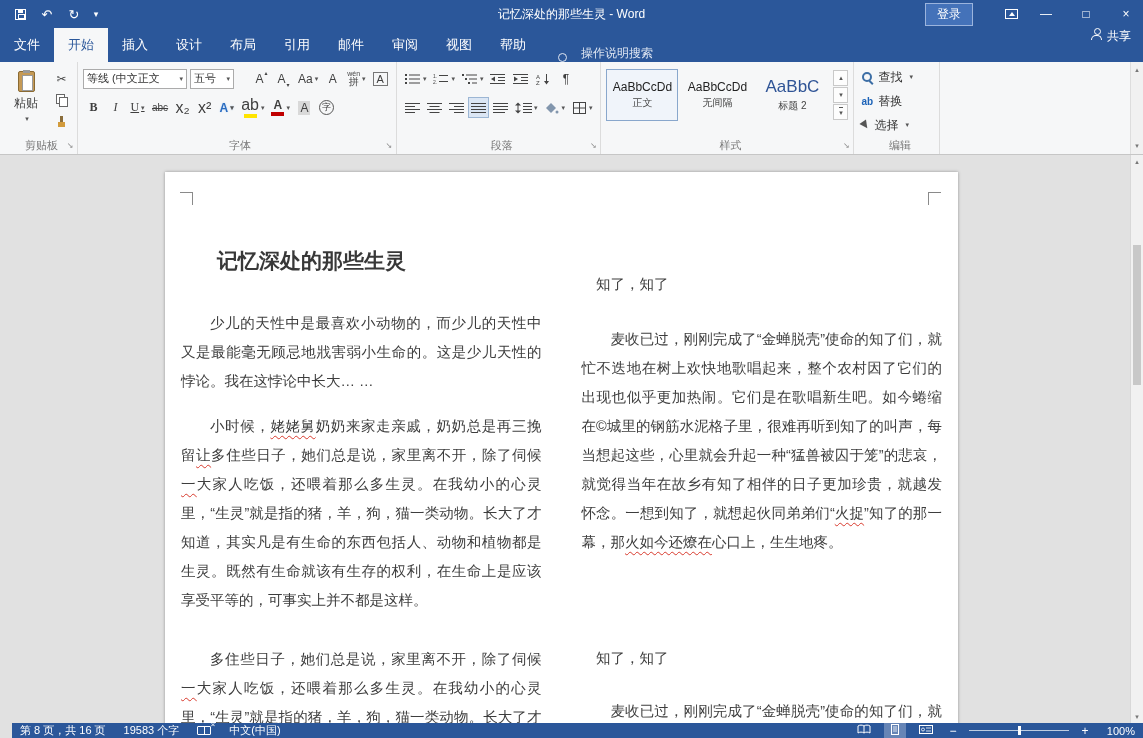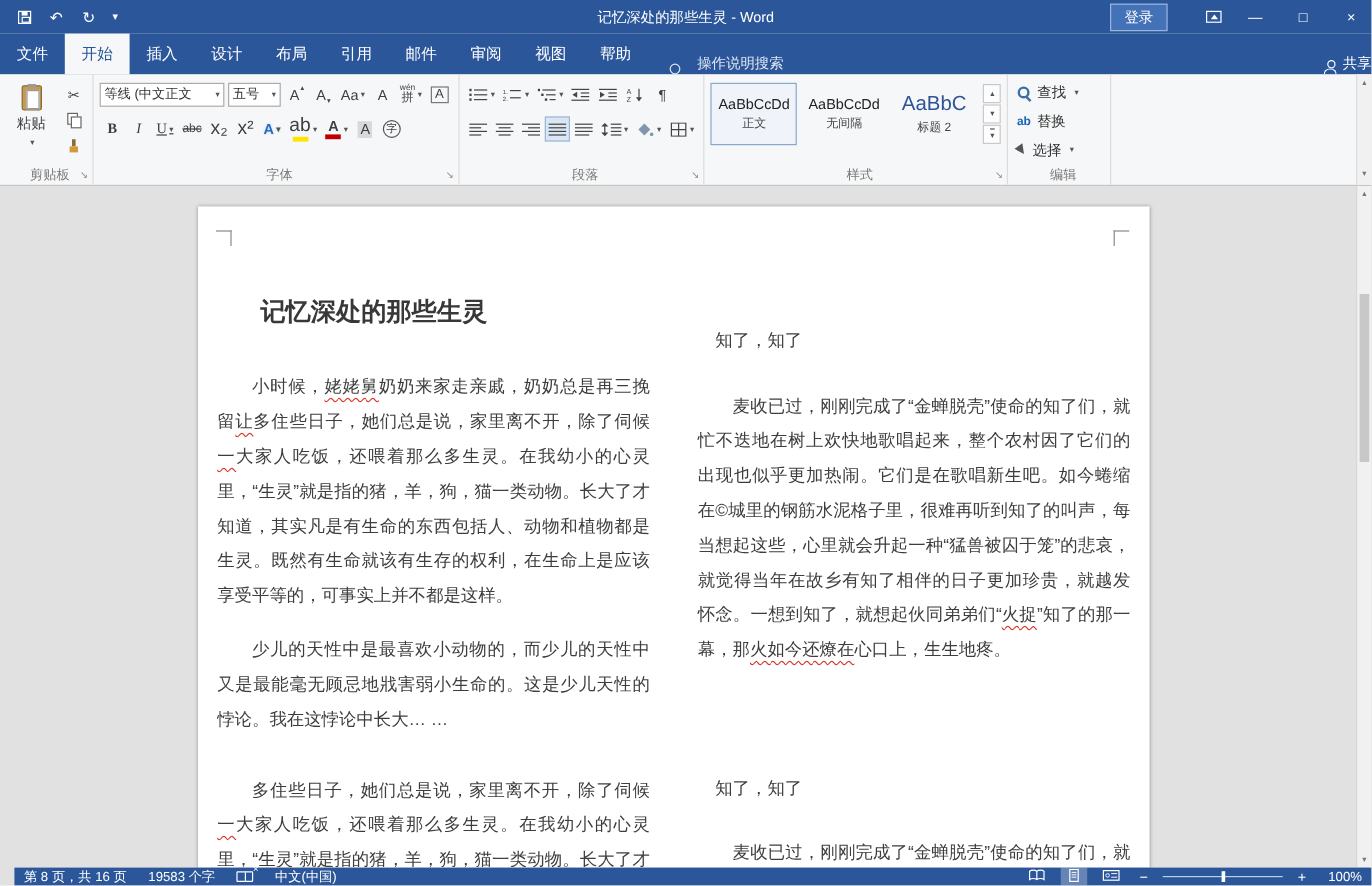--- a/index.html
+++ b/index.html
@@ -23,21 +23,21 @@
   .icon-ribbonopts::after{content:"";position:absolute;left:3px;top:2px;border-left:3px solid transparent;border-right:3px solid transparent;border-bottom:4px solid #fff;}
   .winctl{width:34px;height:28px;background:none;border:none;color:#fff;font-size:12px;margin-left:6px;}
 
   
   .tabbar{position:absolute;top:28px;left:0;right:0;height:34px;background:#2b579a;display:flex;align-items:stretch;color:#fff;font-size:13px;}
   .tab{padding:0 14px;display:flex;align-items:center;}
   .tab.active{background:#f6f7f8;color:#2b579a;}
   .tellme{display:flex;align-items:flex-end;gap:14px;margin-left:18px;color:#dfe6f2;font-size:12px;}
   .icon-bulb{position:relative;width:9px;height:9px;border:1px solid #dfe6f2;border-radius:50%;display:inline-block;}
   .icon-bulb::after{content:"";position:absolute;left:2px;bottom:-4px;width:3px;height:2px;background:#dfe6f2;}
-  .share{margin-left:auto;display:flex;align-items:flex-end;gap:5px;font-size:12px;}
+  .share{margin-left:auto;padding-right:12px;display:flex;align-items:flex-start;gap:5px;font-size:12px;}
   .icon-person{position:relative;width:11px;height:12px;display:inline-block;}
   .icon-person::before{content:"";position:absolute;top:0;left:3px;width:5px;height:5px;border-radius:50%;border:1px solid #fff;}
   .icon-person::after{content:"";position:absolute;bottom:0;left:0;width:9px;height:4px;border:1px solid #fff;border-bottom:none;border-radius:5px 5px 0 0;}
 
   
   .ribbon{position:absolute;top:62px;left:0;right:0;height:93px;background:#f6f7f8;border-bottom:1px solid #c6c6c6;display:flex;padding-right:13px;}
   .rgroup{position:relative;padding:4px 5px 16px;border-right:1px solid #dcdcdc;}
   .rlabel{position:absolute;bottom:1px;left:6px;right:0;text-align:center;font-size:11px;color:#7a7a7a;}
   .launcher{position:absolute;right:1px;bottom:2px;width:12px;height:12px;line-height:10px;border:none;background:none;color:#8a8a8a;font-size:8px;padding:0;}
   .rrow{display:flex;align-items:center;gap:1px;height:25px;margin-bottom:4px;}
@@ -56,21 +56,21 @@
   .icon-copy{position:relative;width:12px;height:13px;display:inline-block;}
   .icon-copy::before{content:"";position:absolute;top:0;left:0;width:7px;height:8px;border:1px solid #666;background:#fff;}
   .icon-copy::after{content:"";position:absolute;top:3px;left:3px;width:7px;height:8px;border:1px solid #666;background:#fff;}
   .icon-painter{position:relative;width:12px;height:13px;display:inline-block;}
   .icon-painter::before{content:"";position:absolute;left:4px;top:0;width:3px;height:6px;background:#8a6d3b;}
   .icon-painter::after{content:"";position:absolute;left:2px;top:6px;width:7px;height:5px;background:#d29b3c;}
 
   
   .combo{background:#fff;border:1px solid #ababab;height:20px;font-size:11px;display:flex;align-items:center;justify-content:space-between;padding:0 3px;color:#333;}
   .font-name{width:104px;}
-  .font-size{width:44px;margin-left:2px;margin-right:2px;}
+  .font-size{width:44px;margin-left:2px;margin-right:16px;}
   .serif{font-family:"Liberation Serif",serif;}
   .sB{font-weight:bold;}
   .sI{font-style:italic;}
   .sU{text-decoration:underline;}
   .sStrike{text-decoration:line-through;font-size:10px;}
   .sSmall{font-size:16px;}
   .sFx{color:#2a6cc0;font-weight:bold;text-shadow:0 0 2px #bcd6f5;}
   .barwrap{display:inline-flex;flex-direction:column;align-items:center;line-height:1;}
   .bar{width:13px;height:4px;margin-top:1px;}
   .bar.yellow{background:#ffe400;}
@@ -538,22 +538,22 @@
     </div>
   </div>
 
   <main class="docarea">
     <div class="page">
       <i class="crop tl"></i>
       <i class="crop tr"></i>
 
       <div class="col colL">
         <h1 class="doc-h">记忆深处的那些生灵</h1>
+        <p>少儿的天性中是最喜欢小动物的，而少儿的天性中又是最能毫无顾忌地戕害弱小生命的。这是少儿天性的悖论。我在这悖论中长大… …</p>
         <p><span>小时候，</span><span class="sp">姥姥舅</span><span>奶奶来家走亲戚，奶奶总是再三挽留</span><span class="sp">让</span><span>多住些日子，她们总是说，家里离不开，除了伺候</span><span class="sp">一</span><span>大家人吃饭，还喂着那么多生灵。在我幼小的心灵里，“生灵”就是指的猪，羊，狗，猫一类动物。长大了才知道，其实凡是有生命的东西包括人、动物和植物都是生灵。既然有生命就该有生存的权利，在生命上是应该享受平等的，可事实上并不都是这样。</span></p>
-        <p>少儿的天性中是最喜欢小动物的，而少儿的天性中又是最能毫无顾忌地戕害弱小生命的。这是少儿天性的悖论。我在这悖论中长大… …</p>
         <p class="p3"><span>多住些日子，她们总是说，家里离不开，除了伺候</span><span class="sp">一</span><span>大家人吃饭，还喂着那么多生灵。在我幼小的心灵里，“生灵”就是指的猪，羊，狗，猫一类动物。长大了才知</span></p>
       </div>
 
       <div class="col colR">
         <p class="subh">知了，知了</p>
         <p class="pp1"><span>麦收已过，刚刚完成了“金蝉脱壳”使命的知了们，就忙不迭地在树上欢快地歌唱起来，整个农村因了它们的出现也似乎更加热闹。它们是在歌唱新生吧。如今蜷缩在©城里的钢筋水泥格子里，很难再听到知了的叫声，每当想起这些，心里就会升起一种“猛兽被囚于笼”的悲哀，就觉得当年在故乡有知了相伴的日子更加珍贵，就越发怀念。一想到知了，就想起伙同弟弟们“</span><span class="sp">火捉</span><span>”知了的那一幕，那</span><span class="sp">火如今还燎在</span><span>心口上，生生地疼。</span></p>
         <p class="subh subh2">知了，知了</p>
         <p class="pp2">麦收已过，刚刚完成了“金蝉脱壳”使命的知了们，就忙不迭地在树上欢快地歌唱起来，整个农村因了它们的</p>
       </div>
     </div>

